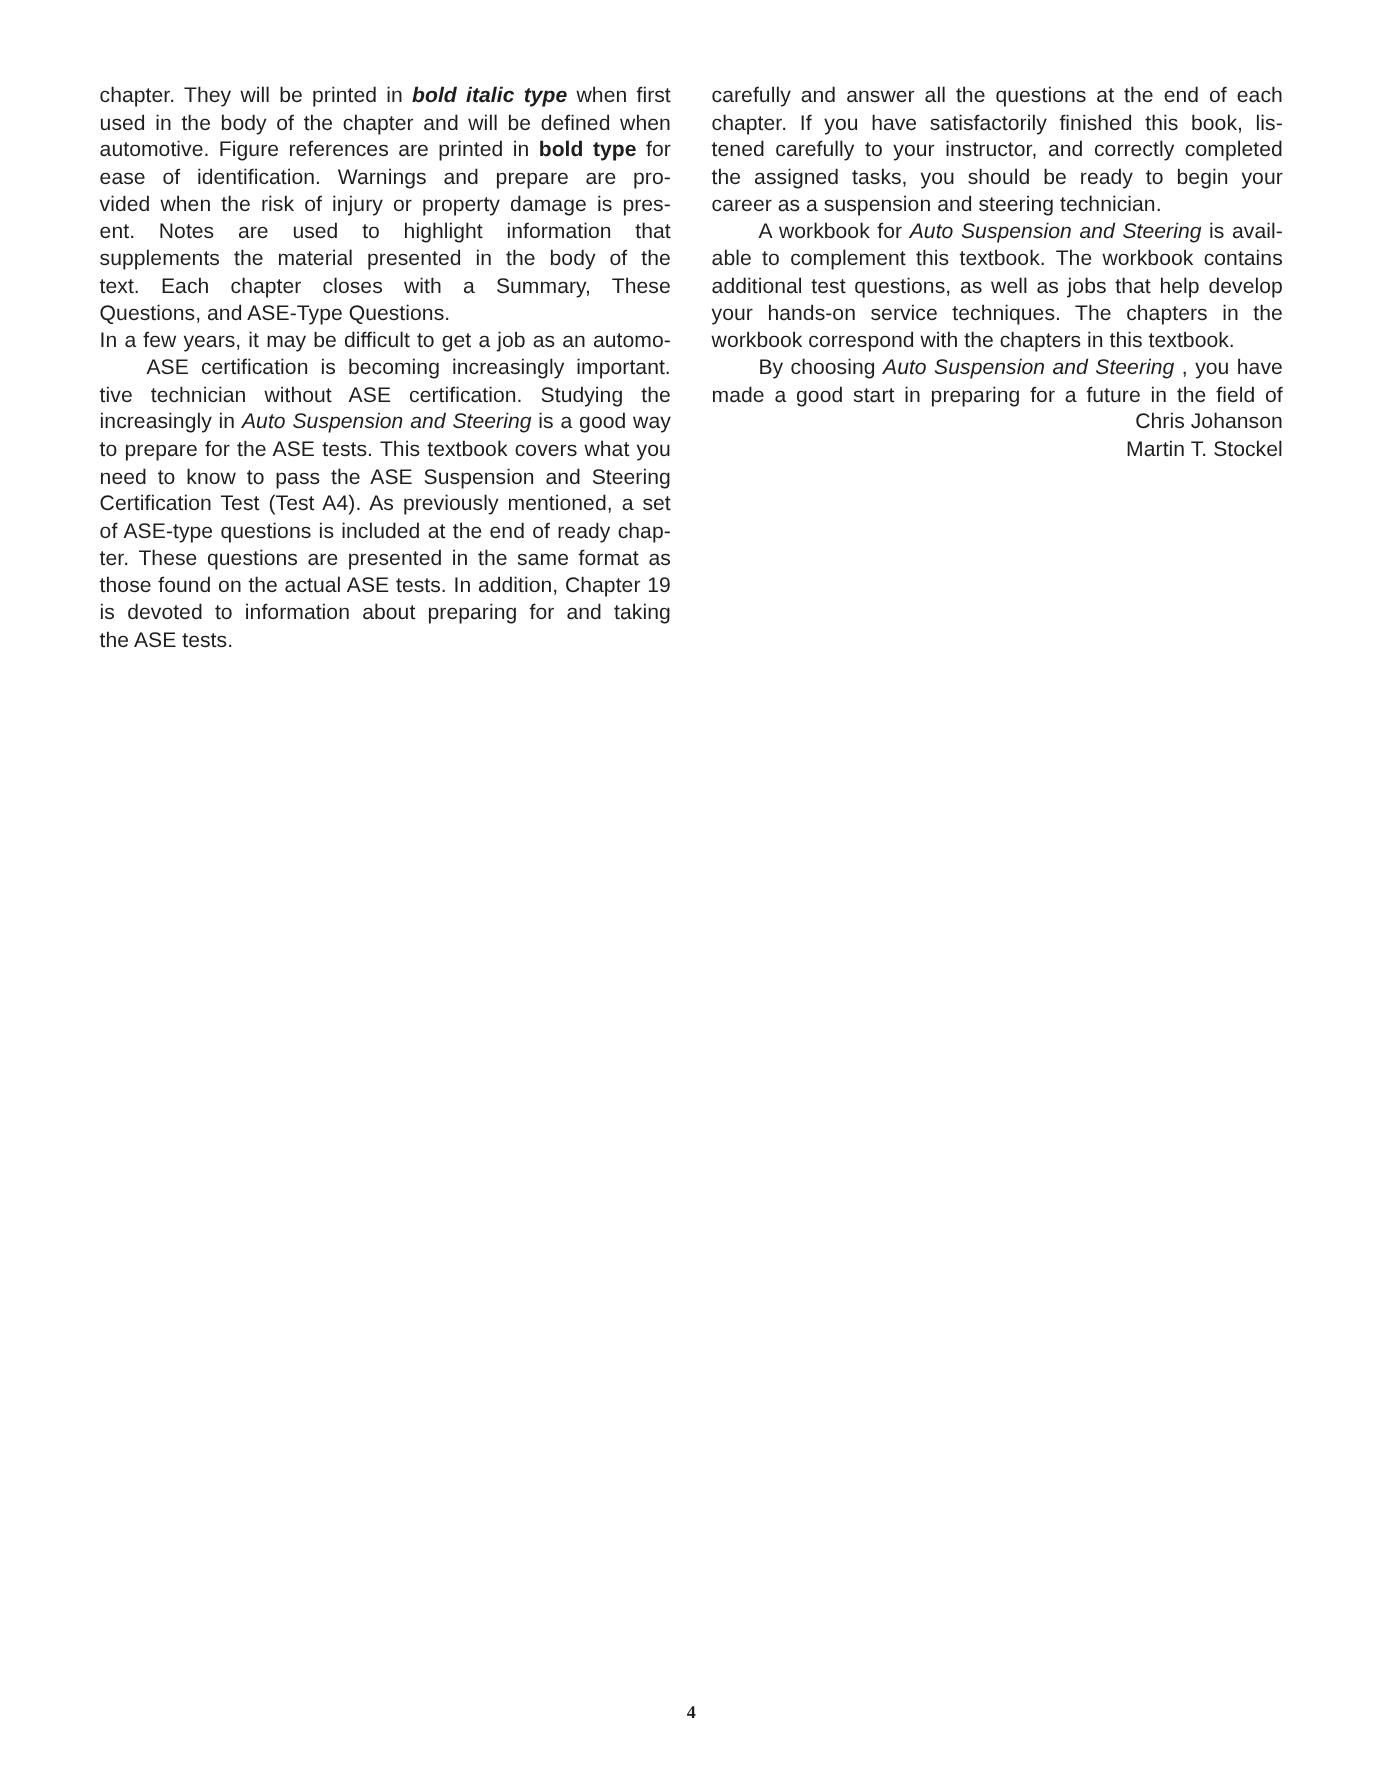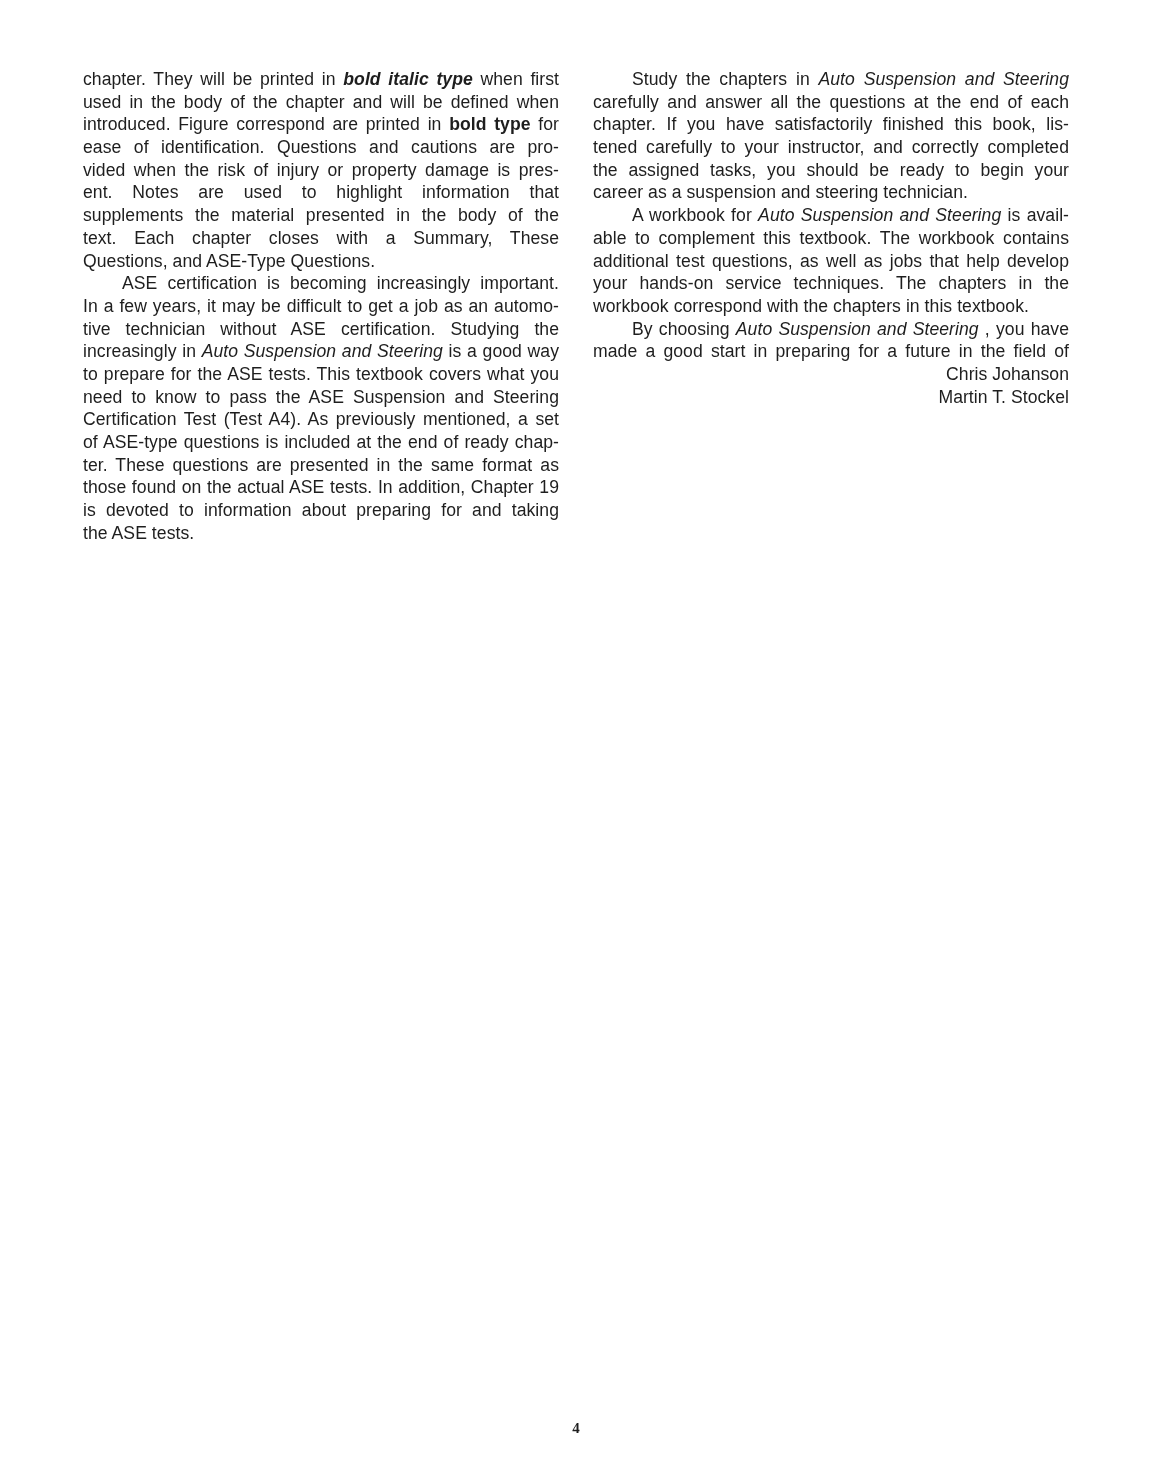--- a/index.html
+++ b/index.html
@@ -62,47 +62,46 @@
     }
   </style>
 </head>
 <body>
 
 <div class="page">
   <div class="column col-left">
     <div>
         <span class="line"><span>chapter. They will be printed in </span><span class="bi">bold italic type</span><span> when first</span></span>
         <span class="line"><span>used in the body of the chapter and will be defined when</span></span>
-        <span class="line"><span>introduced. Figure correspond are printed in </span><span class="b">bold type</span><span> for</span></span>
-        <span class="line"><span>ease of identification. Questions and cautions are pro-</span></span>
+        <span class="line"><span>automotive. Figure references are printed in </span><span class="b">bold type</span><span> for</span></span>
+        <span class="line"><span>ease of identification. Warnings and prepare are pro-</span></span>
         <span class="line"><span>vided when the risk of injury or property damage is pres-</span></span>
         <span class="line"><span>ent. Notes are used to highlight information that</span></span>
         <span class="line"><span>supplements the material presented in the body of the</span></span>
         <span class="line"><span>text. Each chapter closes with a Summary, These</span></span>
         <span class="line last"><span>Questions, and ASE-Type Questions.</span></span>
       </div>
     <div>
+        <span class="line"><span>In a few years, it may be difficult to get a job as an automo-</span></span>
         <span class="line indent"><span>ASE certification is becoming increasingly important.</span></span>
-        <span class="line"><span>In a few years, it may be difficult to get a job as an automo-</span></span>
         <span class="line"><span>tive technician without ASE certification. Studying the</span></span>
         <span class="line"><span>increasingly in </span><span class="i">Auto Suspension and Steering</span><span> is a good way</span></span>
         <span class="line"><span>to prepare for the ASE tests. This textbook covers what you</span></span>
         <span class="line"><span>need to know to pass the ASE Suspension and Steering</span></span>
         <span class="line"><span>Certification Test (Test A4). As previously mentioned, a set</span></span>
         <span class="line"><span>of ASE-type questions is included at the end of ready chap-</span></span>
         <span class="line"><span>ter. These questions are presented in the same format as</span></span>
         <span class="line"><span>those found on the actual ASE tests. In addition, Chapter 19</span></span>
         <span class="line"><span>is devoted to information about preparing for and taking</span></span>
         <span class="line last"><span>the ASE tests.</span></span>
       </div>
   </div>
 
   <div class="column col-right">
     <div>
-        <span class="line indent"><span>Study the chapters in </span><span class="i">Auto Suspension and Steering</span></span>
         <span class="line"><span>carefully and answer all the questions at the end of each</span></span>
         <span class="line"><span>chapter. If you have satisfactorily finished this book, lis-</span></span>
         <span class="line"><span>tened carefully to your instructor, and correctly completed</span></span>
         <span class="line"><span>the assigned tasks, you should be ready to begin your</span></span>
         <span class="line last"><span>career as a suspension and steering technician.</span></span>
       </div>
     <div>
         <span class="line indent"><span>A workbook for </span><span class="i">Auto Suspension and Steering</span><span> is avail-</span></span>
         <span class="line"><span>able to complement this textbook. The workbook contains</span></span>
         <span class="line"><span>additional test questions, as well as jobs that help develop</span></span>

